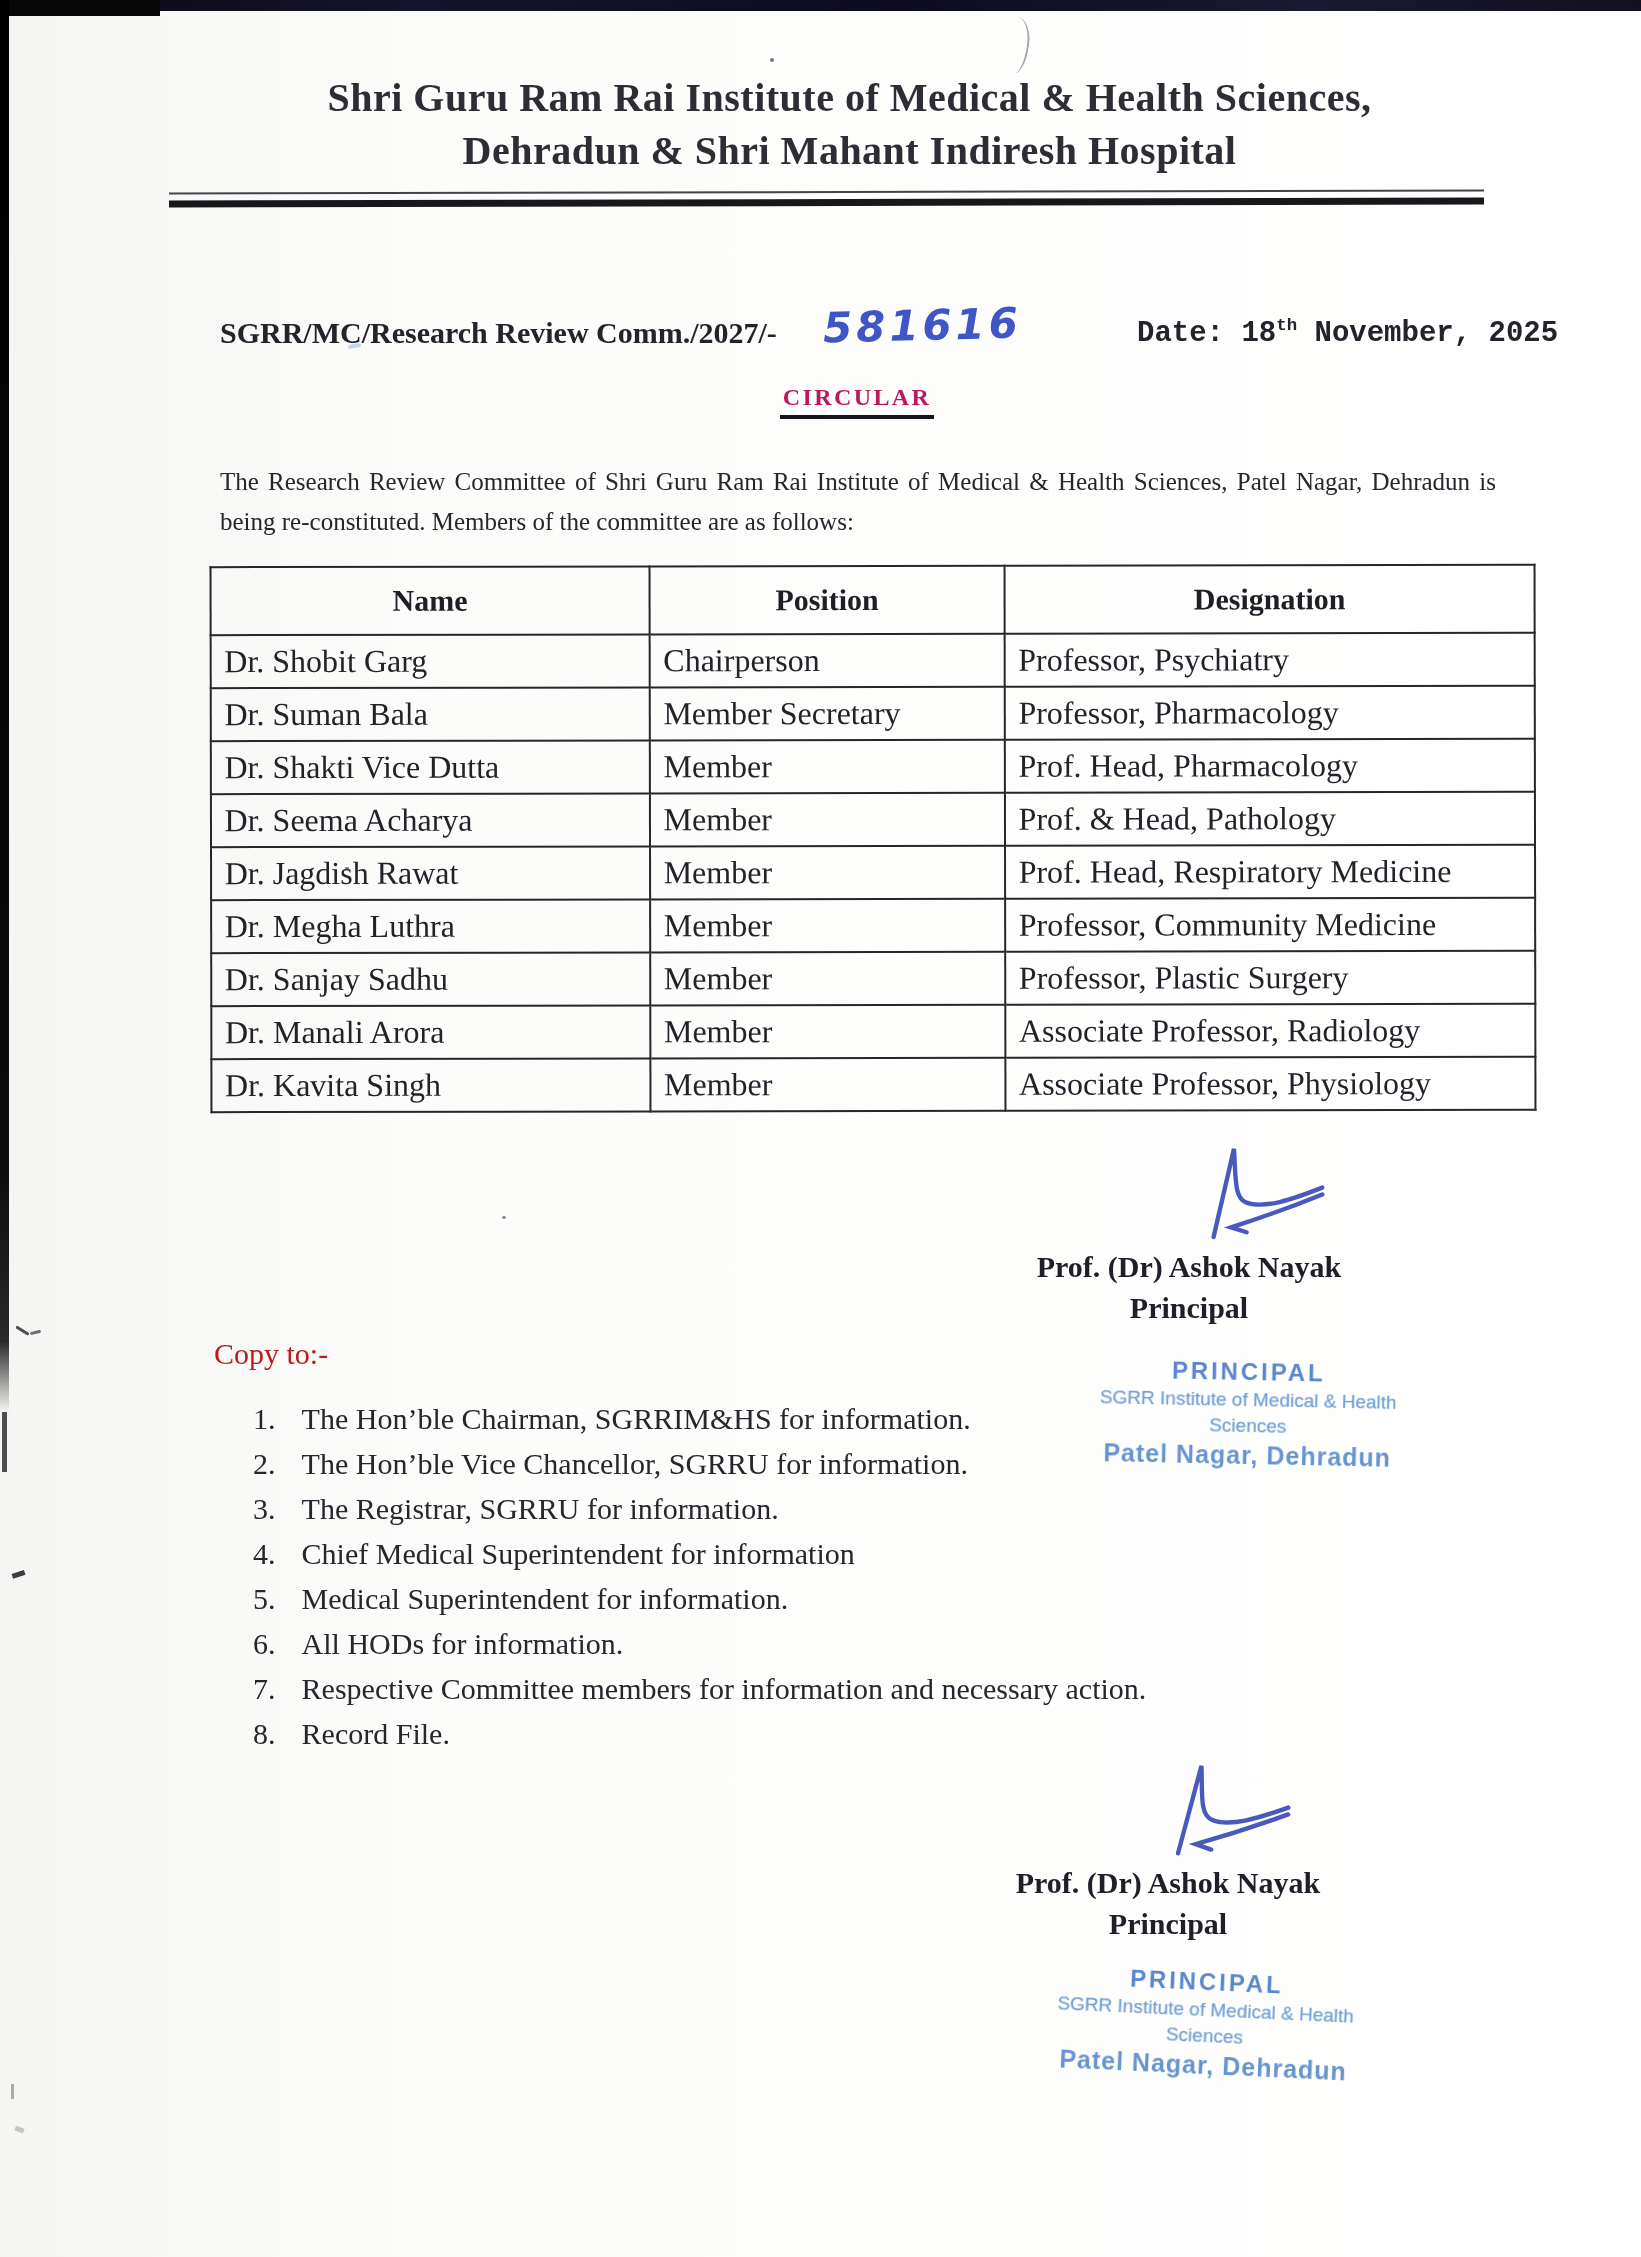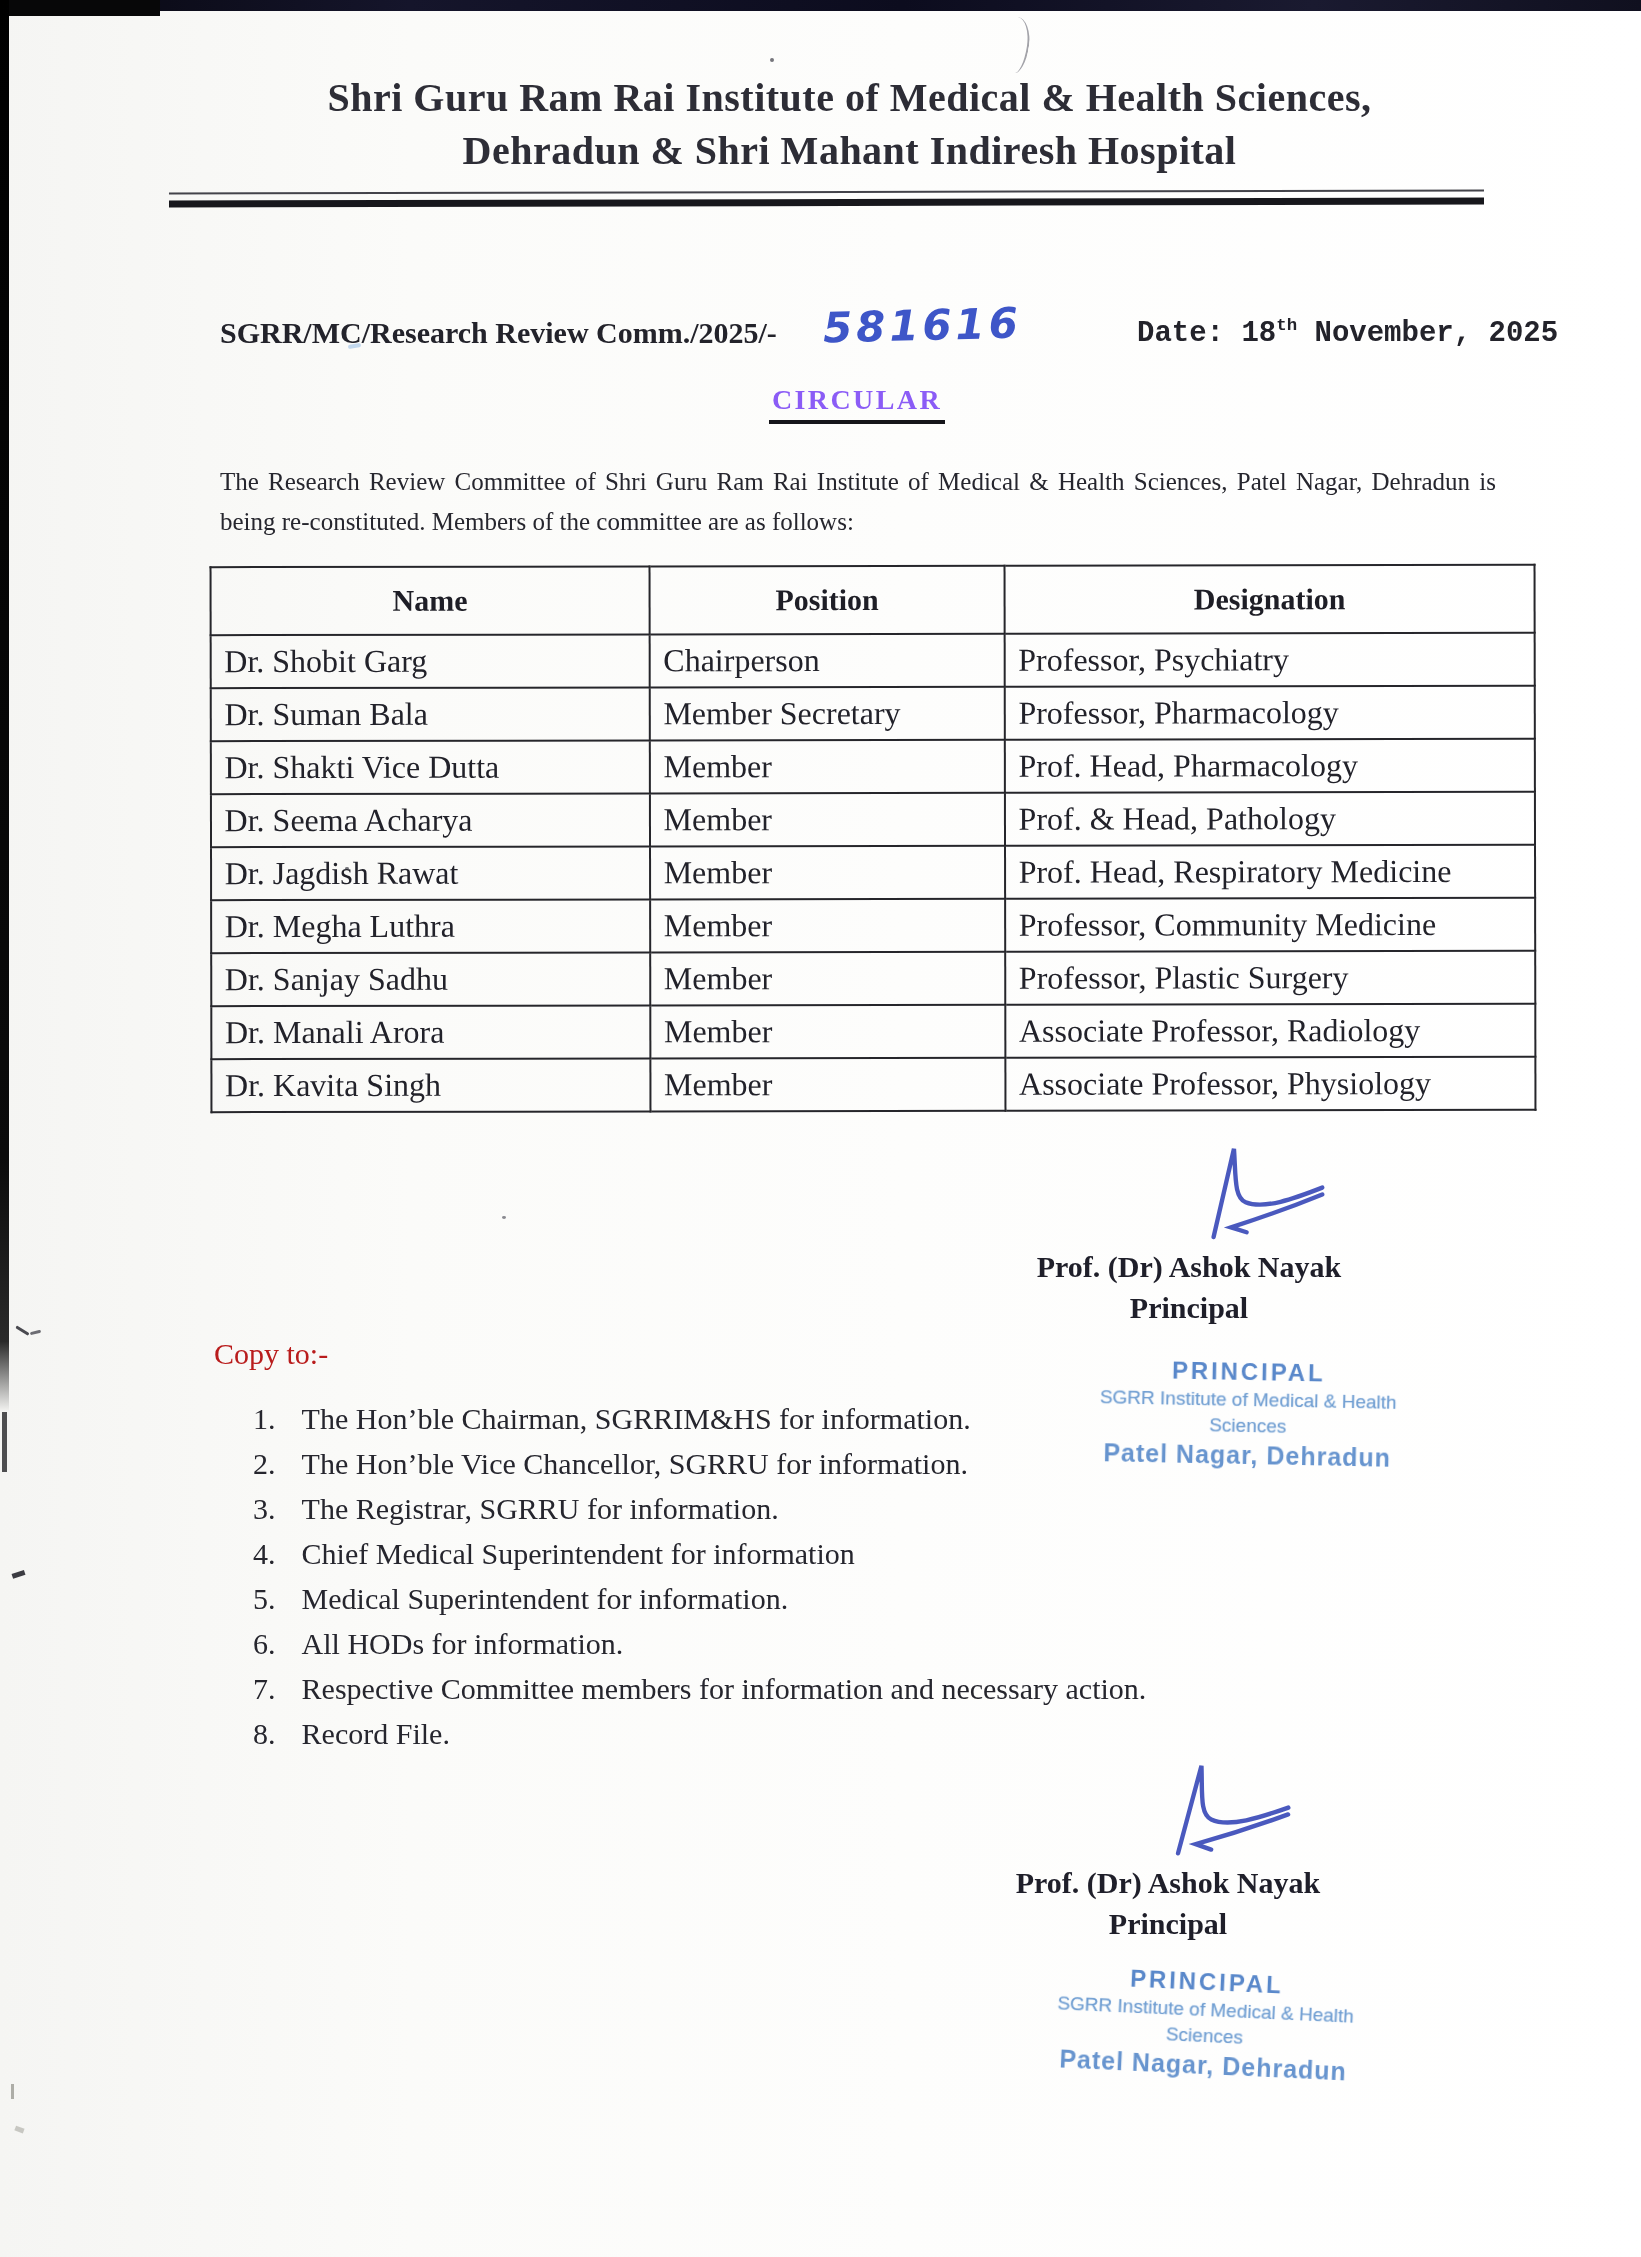--- a/index.html
+++ b/index.html
@@ -38,22 +38,22 @@
 
   
   .ref-label{left:220px;top:316px;font-size:30px;font-weight:bold;}
   .ref-number{left:823px;top:301px;font-family:"DejaVu Sans",sans-serif;font-style:italic;
     font-size:42px;font-weight:bold;color:#2e48c4;letter-spacing:3.9px;transform:rotate(-1.5deg);opacity:.92;}
   .date-line{left:1137px;top:316px;font-size:29px;font-weight:bold;font-family:Liberation Mono, monospace;}
   .date-line sup{font-size:17.4px;}
 
   
   .circular-wrap{left:712px;top:384px;width:290px;text-align:center;}
-  .circular{display:inline-block;font-size:28px;font-weight:bold;letter-spacing:2.4px;
-    border-bottom:4.8px solid #15151a;padding:0 2.9px 3.9px 2.9px;color:#8b5cf6;}
+  .circular{display:inline-block;font-size:24px;font-weight:bold;letter-spacing:2.4px;
+    border-bottom:4.8px solid #15151a;padding:0 2.9px 3.9px 2.9px;color:#be185d;}
 
   
   .para{left:220px;top:462px;width:1276px;font-size:25px;line-height:40px;text-align:justify;color:#26262e;}
 
   
   table.committee{left:210px;top:565px;position:absolute;border-collapse:collapse;table-layout:fixed;
     width:1325px;transform:rotate(-.1deg);}
   table.committee th,table.committee td{border:2.4px solid #26262b;}
   table.committee th{font-size:30px;font-weight:bold;height:64px;text-align:center;color:#1e1e26;}
   table.committee td{font-size:32px;height:51px;padding:0 5.8px 0 12.6px;vertical-align:middle;color:#22222a;}
@@ -101,21 +101,21 @@
 <div class="abs blue-dash"></div>
 <div class="abs bl-tiny1"></div>
 <div class="abs bl-tiny2"></div>
 
 <div class="abs hdr">
   <div>Shri Guru Ram Rai Institute of Medical &amp; Health Sciences,</div>
   <div>Dehradun &amp; Shri Mahant Indiresh Hospital</div>
 </div>
 <div class="abs rule"></div>
 
-<div class="abs ref-label">SGRR/MC/Research Review Comm./2025/-</div>
+<div class="abs ref-label">SGRR/MC/Research Review Comm./2027/-</div>
 <div class="abs ref-number">581616</div>
 <div class="abs date-line"><span>Date: 18</span><sup>th</sup><span> November, 2025</span></div>
 
 <div class="abs circular-wrap">
   <span class="circular">CIRCULAR</span>
 </div>
 
 <div class="abs para">The Research Review Committee of Shri Guru Ram Rai Institute of Medical &amp; Health Sciences, Patel Nagar, Dehradun is being re-constituted. Members of the committee are as follows:</div>
 
 <table class="committee">

